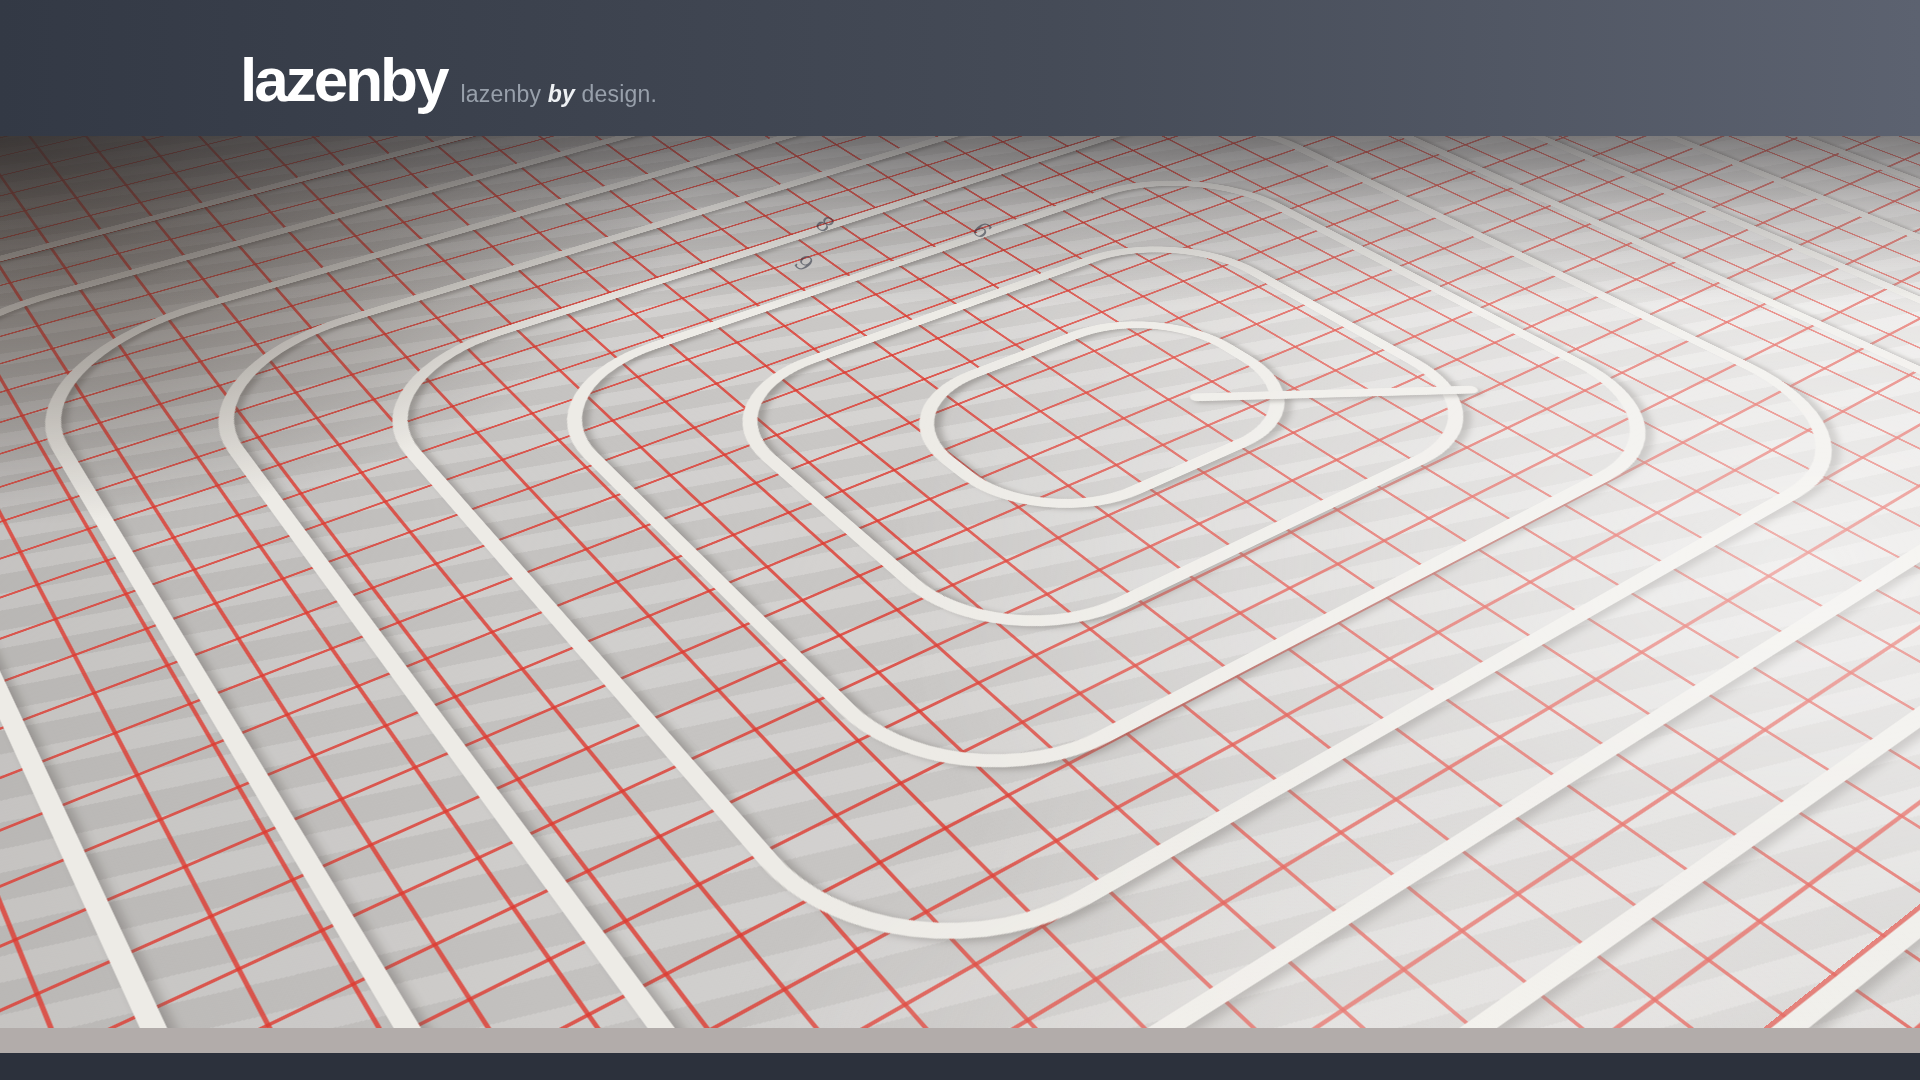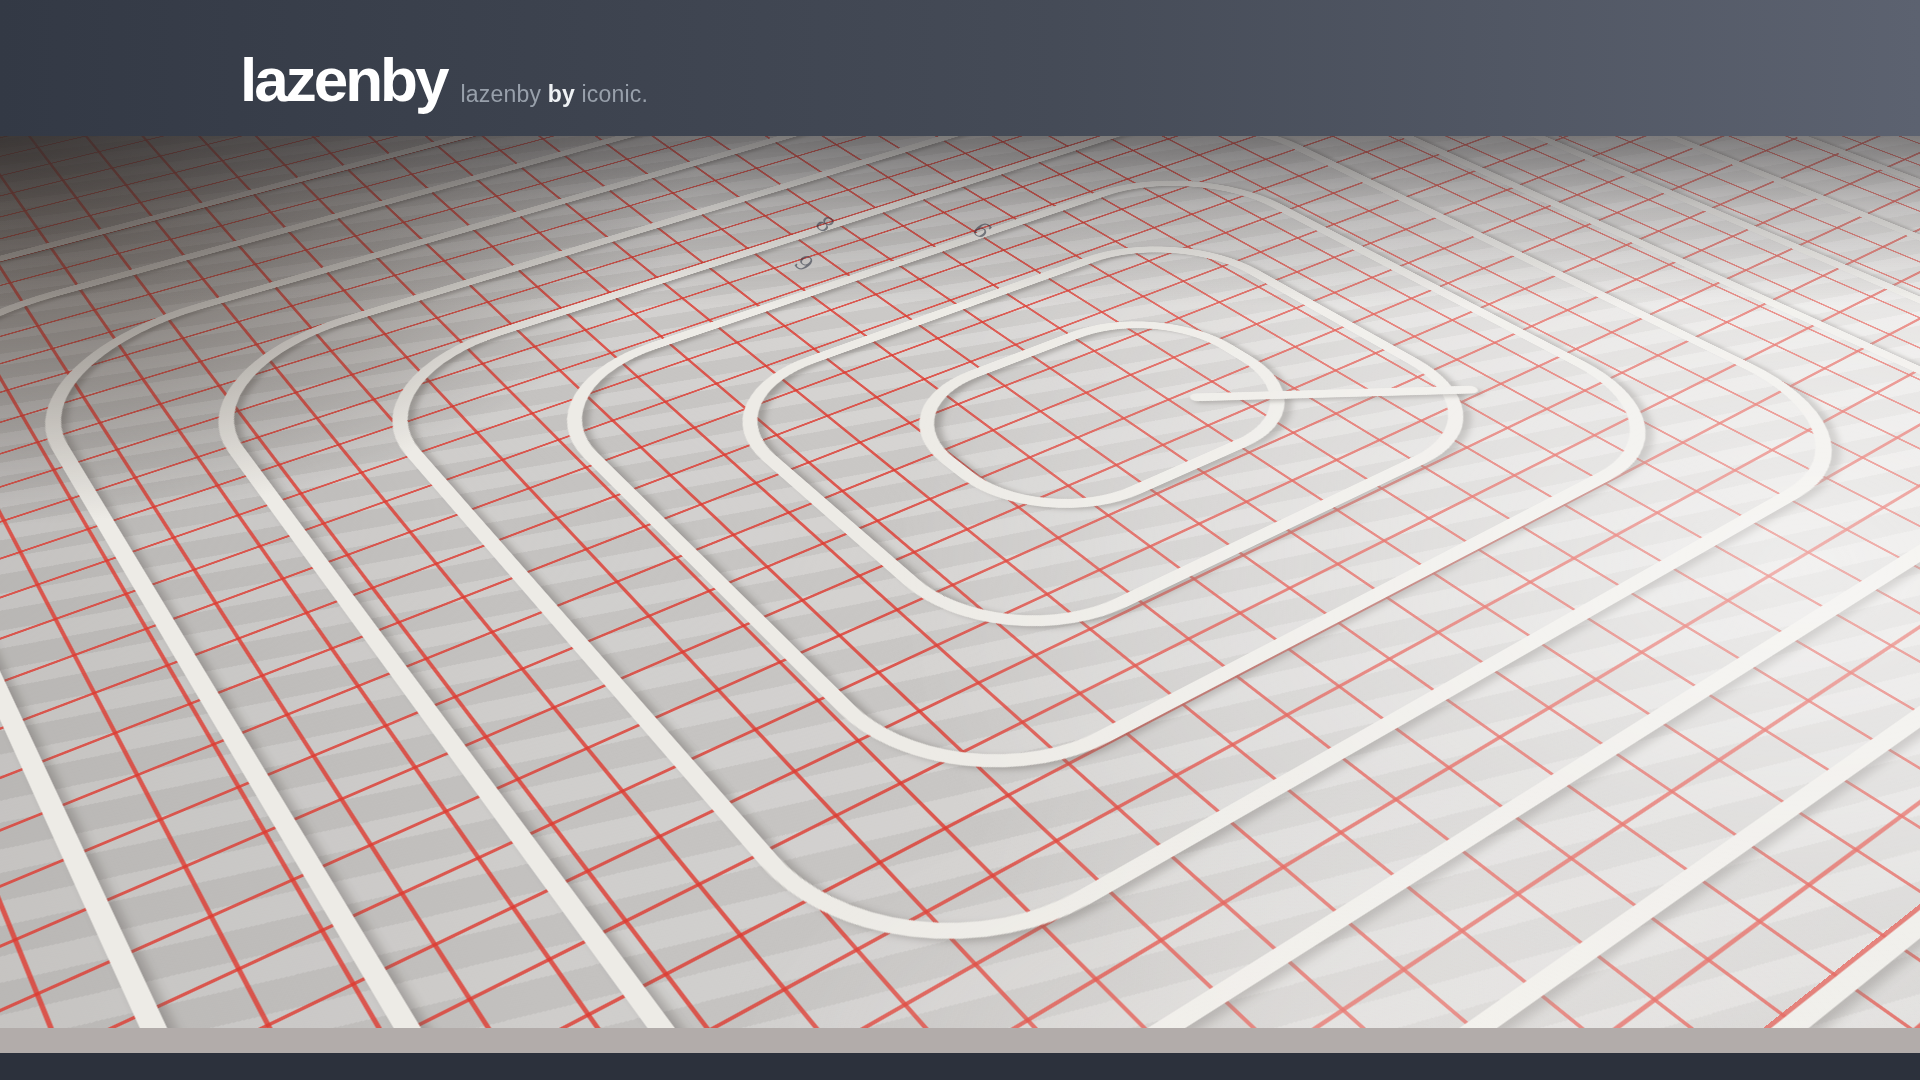--- a/index.html
+++ b/index.html
@@ -78,21 +78,21 @@
   }
 </style>
 </head>
 <body>
 
 <div class="page">
 
   <header class="site-header" style="background: linear-gradient(90deg, rgb(51, 57, 69) 0%, rgb(69, 75, 87) 55%, rgb(92, 98, 112) 100%);">
     <div class="brand">
       <span class="brand-logo" style="color: rgb(255, 255, 255);">lazenby</span>
-      <span class="brand-tagline" style="color: rgb(152, 160, 171);"><span>lazenby</span>&nbsp;<span class="tg-bold" style="color: rgb(238, 241, 244);">by</span>&nbsp;<span>iconic.</span></span>
+      <span class="brand-tagline" style="color: rgb(152, 160, 171);"><span>lazenby</span>&nbsp;<span class="tg-bold" style="color: rgb(238, 241, 244); font-style: italic;">by</span>&nbsp;<span>design.</span></span>
     </div>
   </header>
 
   <div class="hero" role="img" aria-label="Underfloor heating installation photo: white heating pipes laid in a rectangular spiral over silver foil insulation printed with a red grid, darker at the top left and shiny at the right">
     <div class="floor-plane" style="background: repeating-linear-gradient(90deg, rgba(222, 58, 48, 0.8) 0px, rgba(222, 58, 48, 0.8) 3px, transparent 3px, transparent 56px), repeating-linear-gradient(0deg, rgba(222, 58, 48, 0.8) 0px, rgba(222, 58, 48, 0.8) 3px, transparent 3px, transparent 56px), repeating-linear-gradient(18deg, rgba(255, 255, 255, 0.12) 0px, rgba(255, 255, 255, 0.12) 24px, rgba(150, 148, 146, 0.1) 24px, rgba(150, 148, 146, 0.1) 52px), linear-gradient(108deg, rgb(142, 139, 136) 0%, rgb(200, 198, 196) 45%, rgb(234, 232, 230) 85%);">
         <div class="pipe-loop" style="width: 2150px; height: 1854px; left: 981px; top: 792px; border: 14px solid rgb(237, 235, 230); border-radius: 227px;"></div>
         <div class="pipe-loop" style="width: 1890px; height: 1622px; left: 1111px; top: 908px; border: 14px solid rgb(237, 235, 230); border-radius: 211px;"></div>
         <div class="pipe-loop" style="width: 1630px; height: 1390px; left: 1241px; top: 1024px; border: 14px solid rgb(237, 235, 230); border-radius: 195px;"></div>
         <div class="pipe-loop" style="width: 1370px; height: 1158px; left: 1371px; top: 1140px; border: 14px solid rgb(237, 235, 230); border-radius: 179px;"></div>
         <div class="pipe-loop" style="width: 1110px; height: 926px; left: 1501px; top: 1256px; border: 14px solid rgb(237, 235, 230); border-radius: 163px;"></div>

